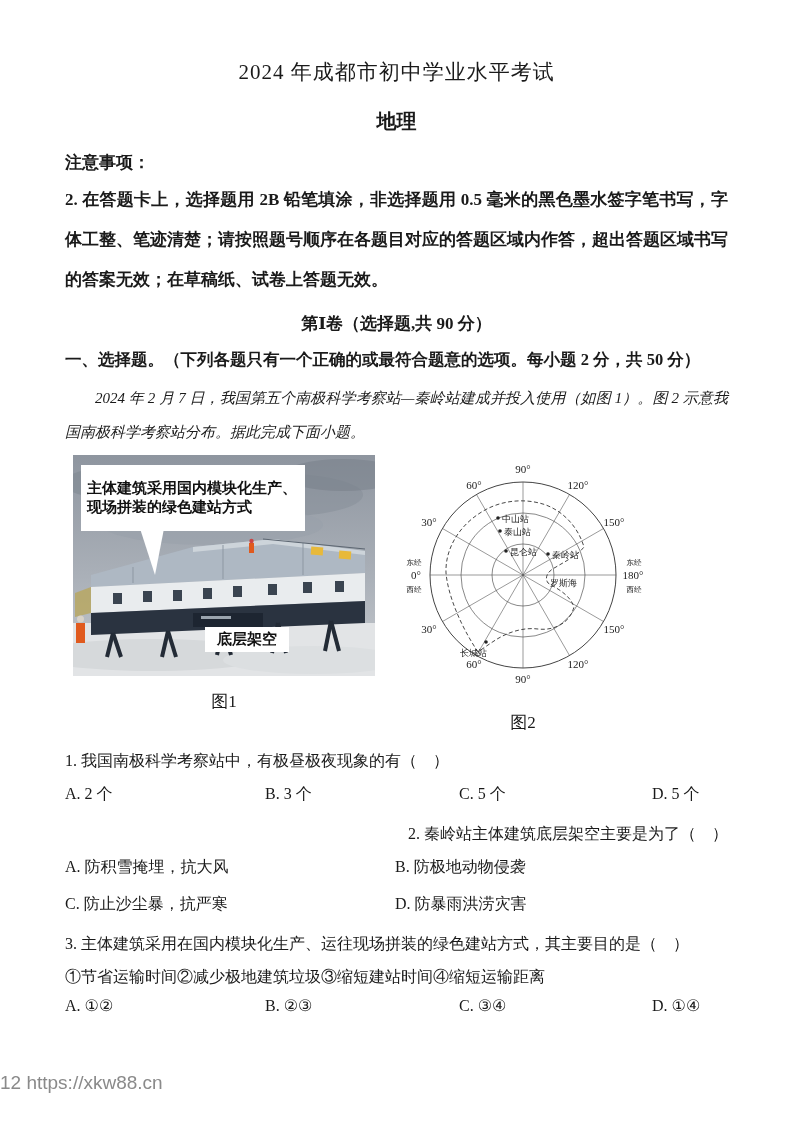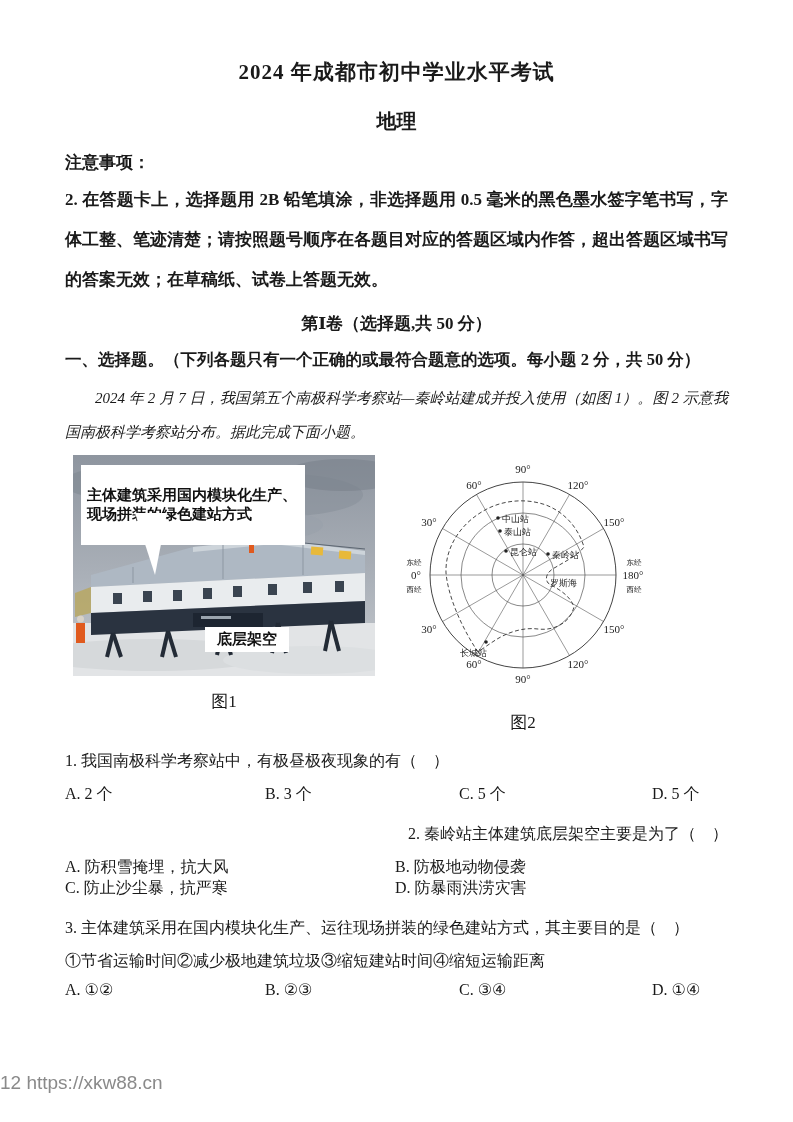--- a/index.html
+++ b/index.html
@@ -6,45 +6,45 @@
   .page{
     position:relative;
     width:793px;height:1122px;
     margin:0 auto;
     background:#ffffff;
     font-family:"Liberation Serif","DejaVu Serif",serif;
     color:#1a1a1a;
     overflow:hidden;
   }
   .content{padding:58px 65px 0 65px;}
-  .title{text-align:center;font-size:21px;font-weight:bold;letter-spacing:1px;margin:0;}
+  .title{text-align:center;font-size:21px;font-weight:normal;letter-spacing:1px;margin:0;}
   .subject{text-align:center;font-size:20px;font-weight:bold;margin:22px 0 0 0;}
   .examinfo{text-align:center;font-size:17px;font-weight:bold;margin:20px 0 0 0;}
   .notice-head{font-size:17px;font-weight:bold;margin:16px 0 0 0;}
   .notice{font-size:17px;font-weight:bold;line-height:40px;text-align:justify;margin:6px 0 0 0;}
   .section-title{text-align:center;font-size:17px;font-weight:bold;margin:12px 0 0 0;}
   .section-sub{font-size:16.5px;font-weight:bold;margin:14px 0 0 0;}
   .kai{font-style:italic;font-size:15px;line-height:34px;text-indent:2em;margin:10px 0 0 0;text-align:justify;}
   .figures{display:flex;align-items:flex-start;margin:6px 0 0 8px;}
   .fig1-wrap{width:302px;}
   .photo{position:relative;width:302px;height:221px;overflow:hidden;}
   .callout{
     position:absolute;background:#ffffff;color:#111;
     font-family:"Liberation Sans","DejaVu Sans",sans-serif;
     line-height:1.25;
   }
-  .callout-top{left:8px;top:10px;width:212px;padding:21px 6px;font-size:15px;font-weight:bold;}
+  .callout-top{left:8px;top:10px;width:212px;padding:14px 6px;font-size:15px;font-weight:bold;}
   .callout-bottom{left:132px;top:172px;padding:3px 12px;font-size:15px;font-weight:bold;}
   .fig-caption{text-align:center;font-size:17px;margin-top:14px;}
   .fig2-wrap{margin-left:18px;width:260px;}
   .map-svg text{font-family:"Liberation Serif","DejaVu Serif",serif;fill:#222;}
   .q{font-size:16px;line-height:30px;margin:14px 0 0 0;}
   .q-first{margin-top:12px;}
   .opts4{display:grid;grid-template-columns:170px 164px 163px auto;font-size:16px;margin-top:8px;gap:30px;}
-  .opts2{display:grid;grid-template-columns:330px auto;font-size:16px;margin-top:8px;}
+  .opts2{display:grid;grid-template-columns:330px auto;font-size:16px;margin-top:8px;row-gap:16px;}
   .opt{white-space:nowrap;}
   .sub-line{font-size:16px;margin-top:8px;}
   .footer{
     position:absolute;left:0;right:0;bottom:28px;
     text-align:left;color:#8a8a8a;
     font-family:"Liberation Sans","DejaVu Sans",sans-serif;
     font-size:19px;
   }
   .q2-spacer{text-align:right;}
 </style>
@@ -53,21 +53,21 @@
 
 <div class="page">
   <div class="content">
 
     <h1 class="title">2024 年成都市初中学业水平考试</h1>
     <div class="subject">地理</div>
 
     <div class="notice-head">注意事项：</div>
     <p class="notice">2. 在答题卡上，选择题用 2B 铅笔填涂，非选择题用 0.5 毫米的黑色墨水签字笔书写，字体工整、笔迹清楚；请按照题号顺序在各题目对应的答题区域内作答，超出答题区域书写的答案无效；在草稿纸、试卷上答题无效。</p>
 
-    <div class="section-title">第Ⅰ卷（选择题,共 50 分）</div>
+    <div class="section-title">第Ⅰ卷（选择题,共 90 分）</div>
     <div class="section-sub">一、选择题。（下列各题只有一个正确的或最符合题意的选项。每小题 2 分，共 50 分）</div>
     <p class="kai">2024 年 2 月 7 日，我国第五个南极科学考察站—秦岭站建成并投入使用（如图 1）。图 2 示意我国南极科学考察站分布。据此完成下面小题。</p>
 
     <div class="figures">
 
       <div class="fig1-wrap">
         <div class="photo">
           <svg width="302" height="221" viewBox="0 0 302 221">
             <defs>
               <linearGradient id="sky" x1="0" y1="0" x2="0" y2="1">

